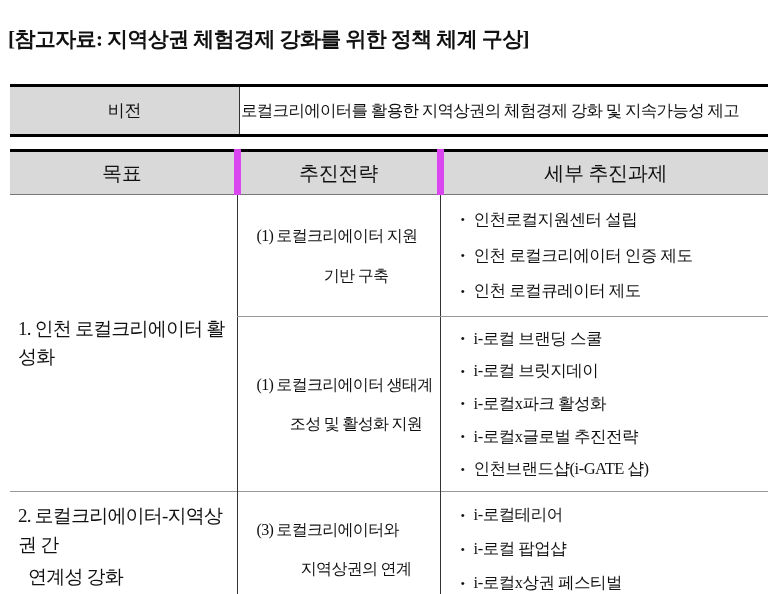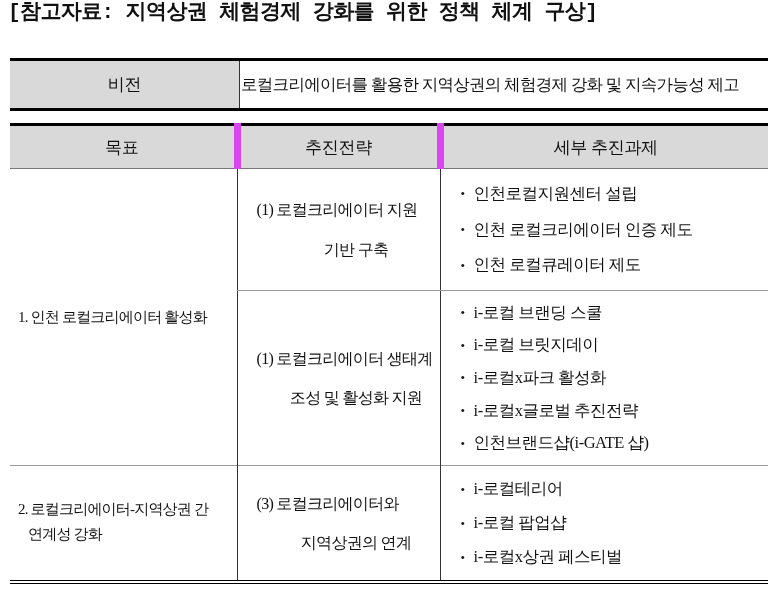--- a/index.html
+++ b/index.html
@@ -11,26 +11,26 @@
     overflow: hidden;
     font-family: "Liberation Serif", "DejaVu Serif", serif;
     color: #111111;
   }
   .page {
     position: relative;
     width: 780px;
     height: 594px;
   }
   .title {
-    font-family: Liberation Mono, monospace;
+    font-family: Liberation Serif, serif;
     font-weight: 700;
     font-size: 21px;
     letter-spacing: -0.6px;
     line-height: 26px;
-    margin: 0 0 0 8px;
+    margin: 26px 0 0 8px;
   }
   table.tbl {
     border-collapse: collapse;
     table-layout: fixed;
     width: 758px;
     margin-left: 10px;
   }
   
   table.vision {
     margin-top: 32px;
@@ -58,36 +58,36 @@
     margin-top: 12px;
     border-top: 3px solid #000;
     border-bottom: 4px double #000;
   }
   col.c1 { width: 227px; }
   col.c2 { width: 203px; }
   col.c3 { width: 328px; }
   table.policy th {
     background: #d9d9d9;
     font-weight: 400;
-    font-size: 17px;
+    font-size: 20px;
     letter-spacing: -0.3px;
     height: 40px;
     text-align: center;
     vertical-align: middle;
     border-bottom: 1px solid #777;
   }
   table.policy th + th { border-left: 7px solid #d946ef; }
   td.strategy-cell, td.details-cell { border-left: 1px solid #333; }
   tr.r1a > td.strategy-cell, tr.r1a > td.details-cell { height: 119px; border-bottom: 1px solid #999; }
   tr.r1b > td { height: 172px; }
   tr.r2  > td { height: 112px; border-top: 1px solid #999; }
   .goal-cell {
     vertical-align: middle;
     padding-left: 8px;
-    font-size: 15px;
+    font-size: 19px;
     letter-spacing: -0.8px;
   }
   .goal-line2 { padding-left: 10px; line-height: 1.9; }
   .goal-line1 { line-height: 1.5; }
   .strategy-cell {
     vertical-align: middle;
     padding-left: 19px;
     font-size: 16px;
     letter-spacing: -0.7px;
   }

